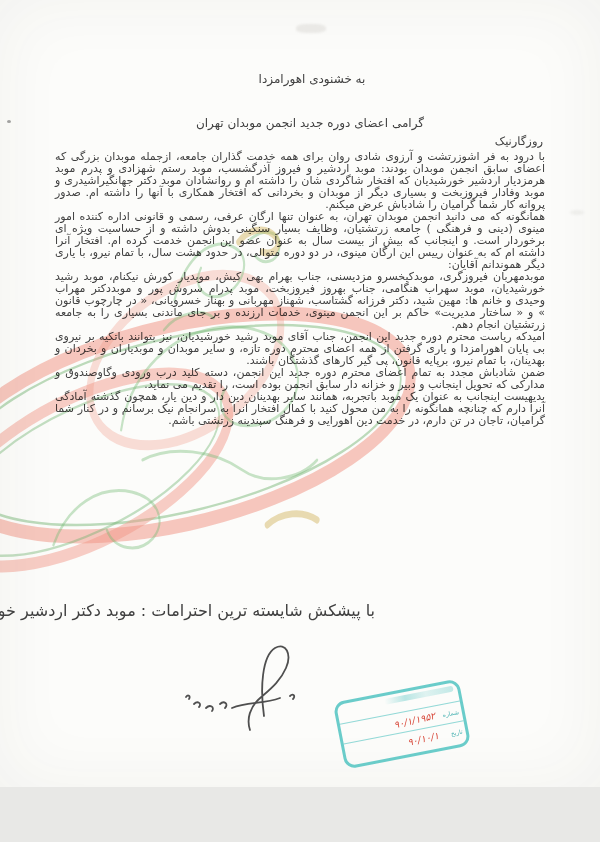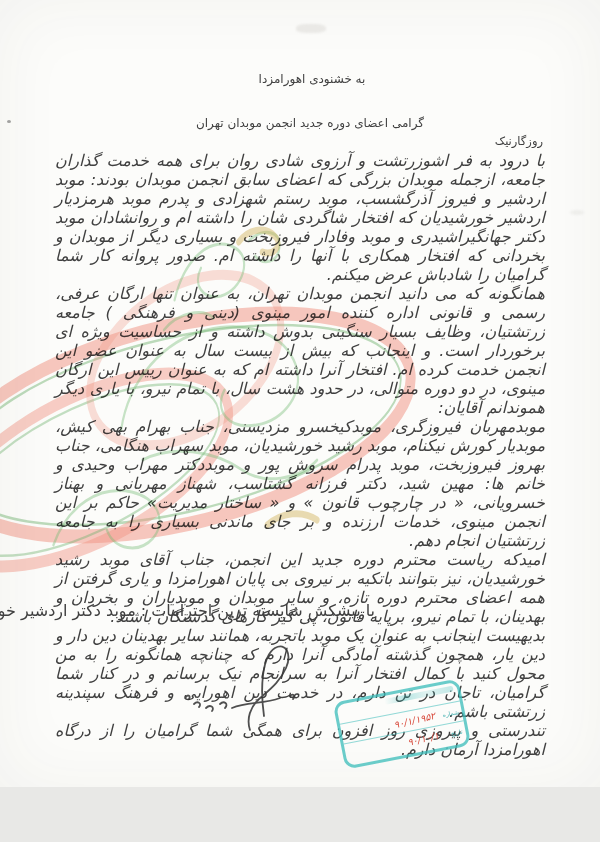--- a/index.html
+++ b/index.html
@@ -23,28 +23,28 @@
   }
   .title{
     position:absolute;top:116px;left:0;right:0;
     text-align:center;
     font-size:12px;
     padding-right:0; margin-right:-20px;
   }
   .greeting{
     position:absolute;top:134px;right:57px;
     font-size:11.5px;
+    font-family:Liberation Serif, serif;
   }
   .body-text{
     position:absolute;top:151px;right:55px;left:55px;
-    font-size:16px;
-    line-height:19px;
+    font-size:11px;
+    line-height:12px;
     text-align:justify;
     z-index:2;
-    font-style:italic;
   }
   .body-text p{margin:0;}
   .signoff{
     position:absolute;top:601px;right:225px;
     font-size:16px;
     white-space:nowrap;
     z-index:2;
   }
   .dateline{
     position:absolute;top:623px;right:287px;
@@ -115,22 +115,22 @@
 
   <div class="invocation">به خشنودی اهورامزدا</div>
   <div class="title">گرامی اعضای دوره جدید انجمن موبدان تهران</div>
   <div class="greeting">روزگارنیک</div>
 
   <div class="body-text">
     <p>با درود به فر اشوزرتشت و آرزوی شادی روان برای همه خدمت گذاران جامعه، ازجمله موبدان بزرگی که اعضای سابق انجمن موبدان بودند:  موبد اردشیر و فیروز آذرگشسب، موبد رستم شهزادی و پدرم موبد هرمزدیار اردشیر خورشیدیان که افتخار شاگردی شان را داشته ام و روانشادان موبد دکتر جهانگیراشیدری و موبد وفادار فیروزبخت و بسیاری دیگر از موبدان و بخردانی که افتخار همکاری با آنها را داشته ام. صدور پروانه کار شما گرامیان را شادباش عرض میکنم.</p>
     <p>همانگونه که می دانید انجمن موبدان تهران، به عنوان تنها ارگان عرفی، رسمی و قانونی  اداره کننده امور مینوی (دینی و فرهنگی ) جامعه زرتشتیان، وظایف بسیار سنگینی بدوش داشته و از حساسیت ویژه ای برخوردار است. و اینجانب که بیش از بیست سال به عنوان عضو این انجمن خدمت کرده ام. افتخار آنرا داشته ام که به عنوان رییس این ارگان مینوی، در دو دوره متوالی، در حدود هشت سال، با تمام نیرو، با یاری دیگر هموندانم آقایان:</p>
     <p>موبدمهربان فیروزگری، موبدکیخسرو مزدیسنی، جناب بهرام بهی کیش، موبدیار کورش نیکنام، موبد رشید خورشیدیان، موبد سهراب هنگامی، جناب بهروز فیروزبخت، موبد پدرام سروش پور و موبددکتر مهراب وحیدی و خانم ها: مهین شید، دکتر فرزانه گشتاسب، شهناز مهربانی و بهناز خسرویانی، « در چارچوب  قانون » و « ساختار مدیریت» حاکم بر این انجمن مینوی، خدمات ارزنده و بر جای ماندنی بسیاری را به جامعه زرتشتیان انجام دهم.</p>
     <p>امیدکه ریاست محترم دوره جدید این انجمن، جناب آقای موبد رشید خورشیدیان، نیز بتوانند باتکیه بر نیروی بی پایان اهورامزدا و یاری گرفتن از همه اعضای محترم دوره تازه، و سایر موبدان و موبدیاران و بخردان و بهدینان، با تمام نیرو، برپایه قانون، پی گیر کارهای گذشتگان باشند.</p>
+    <p>ضمن شادباش مجدد به تمام اعضای محترم دوره جدید این انجمن، دسته کلید درب ورودی وگاوصندوق  و مدارکی که تحویل اینجانب و دبیر و خزانه دار سابق انجمن بوده است، را تقدیم می نماید.</p>
     <p>بدیهیست اینجانب به عنوان یک موبد باتجربه، همانند سایر بهدینان دین دار و دین یار، همچون گذشته آمادگی آنرا دارم که چنانچه همانگونه را به من محول کنید با کمال افتخار آنرا به سرانجام نیک برسانم و در کنار شما گرامیان، تاجان در تن دارم، در خدمت دین اهورایی و فرهنگ سپندینه زرتشتی باشم.</p>
-    <p>تندرستی و پیروزی روز افزون برای همگی شما گرامیان را از درگاه اهورامزدا آرمان دارم.</p>
   </div>
 
   <div class="signoff">با پیشکش شایسته ترین احترامات :  موبد دکتر اردشیر خورشیدیان</div>
 
   <svg class="wm" width="600" height="842" viewBox="0 0 842 842" preserveAspectRatio="none">
     <g>
       <ellipse cx="250" cy="425" rx="330" ry="100" fill="none" stroke="rgba(243,148,132,0.50)" stroke-width="14" transform="rotate(-9 250 425)"></ellipse>
       <ellipse cx="250" cy="425" rx="316" ry="88" fill="none" stroke="rgba(110,180,110,0.45)" stroke-width="2.5" transform="rotate(-9 250 425)"></ellipse>
       <ellipse cx="120" cy="470" rx="210" ry="75" fill="none" stroke="rgba(243,148,132,0.45)" stroke-width="12" transform="rotate(-18 120 470)"></ellipse>
       <ellipse cx="120" cy="470" rx="196" ry="64" fill="none" stroke="rgba(110,180,110,0.40)" stroke-width="2.5" transform="rotate(-18 120 470)"></ellipse>

